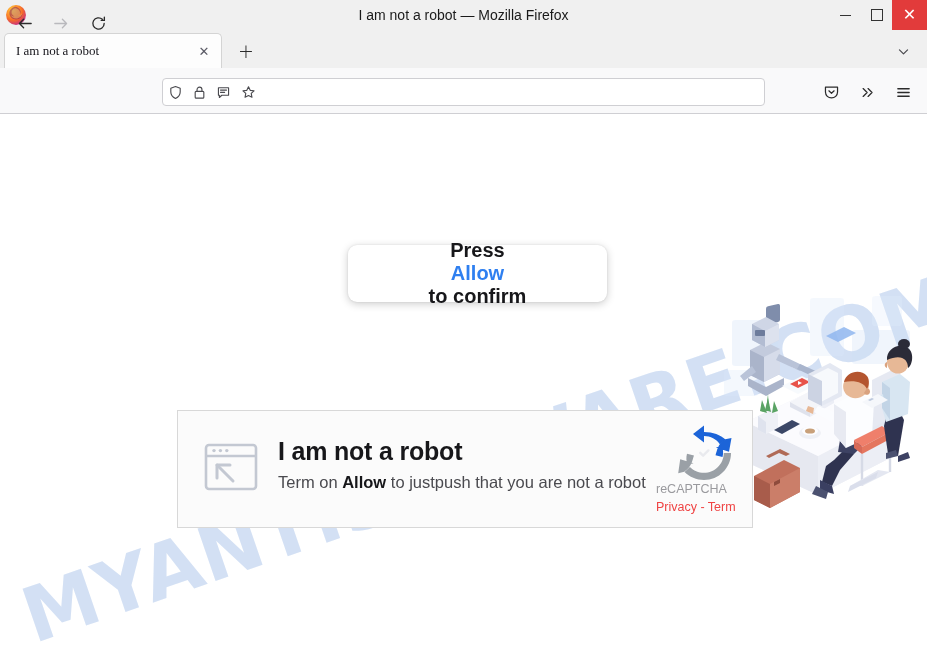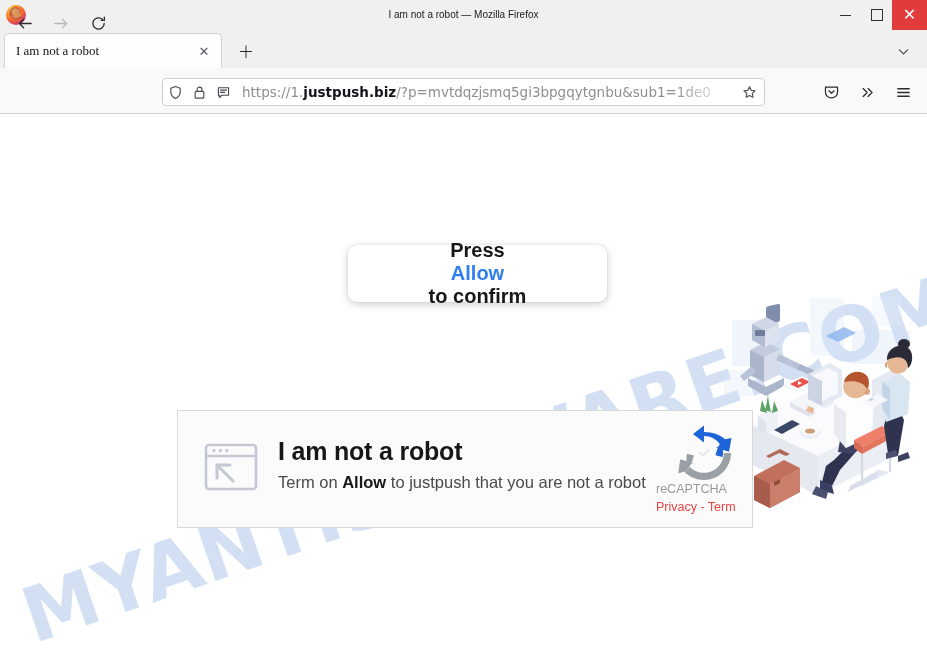--- a/index.html
+++ b/index.html
@@ -37,21 +37,21 @@
     left: 5px; top: 4px;
     width: 22px; height: 22px;
   }
   .title-text {
     position: absolute;
     left: 0; top: 0;
     width: 927px;
     height: 30px;
     line-height: 30px;
     text-align: center;
-    font-size: 10px;
+    font-size: 14px;
     color: #1a1a1a;
     font-family: "Liberation Sans", sans-serif;
     pointer-events: none;
   }
   .wincontrols {
     position: absolute;
     right: 0; top: 0;
     height: 30px;
     display: flex;
     align-items: stretch;
@@ -390,21 +390,20 @@
         <rect x="3.4" y="6.8" width="9.2" height="7.2" rx="1" stroke-linejoin="round"></rect>
         <path d="M5.4 6.8V4.9a2.6 2.6 0 0 1 5.2 0v1.9" stroke-linecap="round"></path>
       </svg>
     </span>
     <span class="ubicon">
       <svg width="15" height="15" viewBox="0 0 16 16" fill="none" stroke="#4a4a4f" stroke-width="1.2">
         <path d="M2.6 2.9h10.8v8H6.2L3.6 13.3V10.9H2.6z" stroke-linejoin="round"></path>
         <path d="M4.8 5.4h6.4M4.8 7.8h4.4" stroke-linecap="round"></path>
       </svg>
     </span>
-    <span class="urltext"><span>https://1.</span><span class="host">justpush.biz</span><span>/?p=mvtdqzjsmq5gi3bpgqytgnbu&amp;sub1=1de0</span></span>
     <span class="star">
       <svg width="15" height="15" viewBox="0 0 16 16" fill="none" stroke="#4a4a4f" stroke-width="1.2" stroke-linejoin="round">
         <path d="M8 1.9l1.8 3.8 4.1.5-3 2.8.8 4.1L8 11.2 4.3 13.1l.8-4.1-3-2.8 4.1-.5z"></path>
       </svg>
     </span>
   </div>
 
   <div class="toolend" style="left:818px;">
     <svg width="17" height="17" viewBox="0 0 18 18" fill="none" stroke="#2b2b2b" stroke-width="1.3">
       <path d="M2.6 3.4h12.8v5.2c0 3.6-3 6.2-6.4 6.2S2.6 12.2 2.6 8.6z" stroke-linejoin="round"></path>

